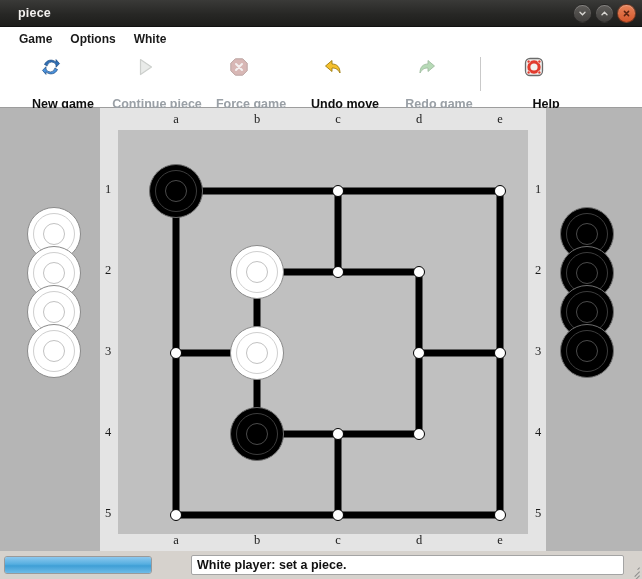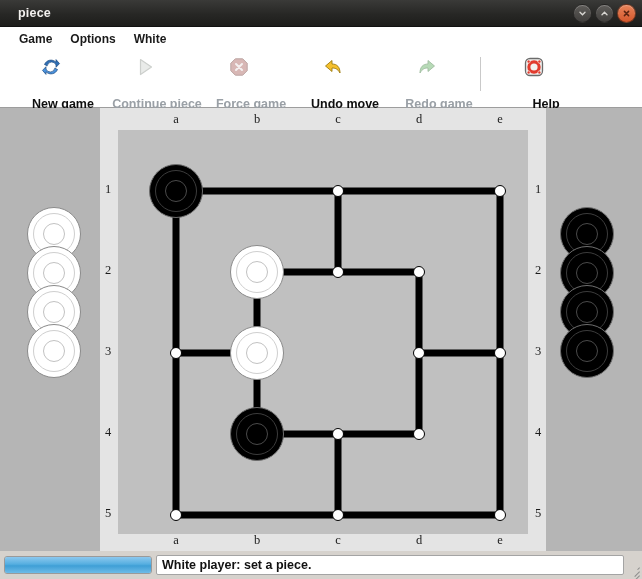--- a/index.html
+++ b/index.html
@@ -217,20 +217,21 @@
   
   .statusbar {
     height: 28px;
     background: #d6d2cd;
     display: flex;
     align-items: center;
     flex: 0 0 auto;
     padding: 0 2px;
     box-sizing: border-box;
     position: relative;
+    gap: 35px;
   }
   .progress-outer {
     width: 148px;
     height: 18px;
     margin-left: 2px;
     border: 1px solid #9a9a9a;
     border-radius: 3px;
     background: #ffffff;
     box-sizing: border-box;
     overflow: hidden;

